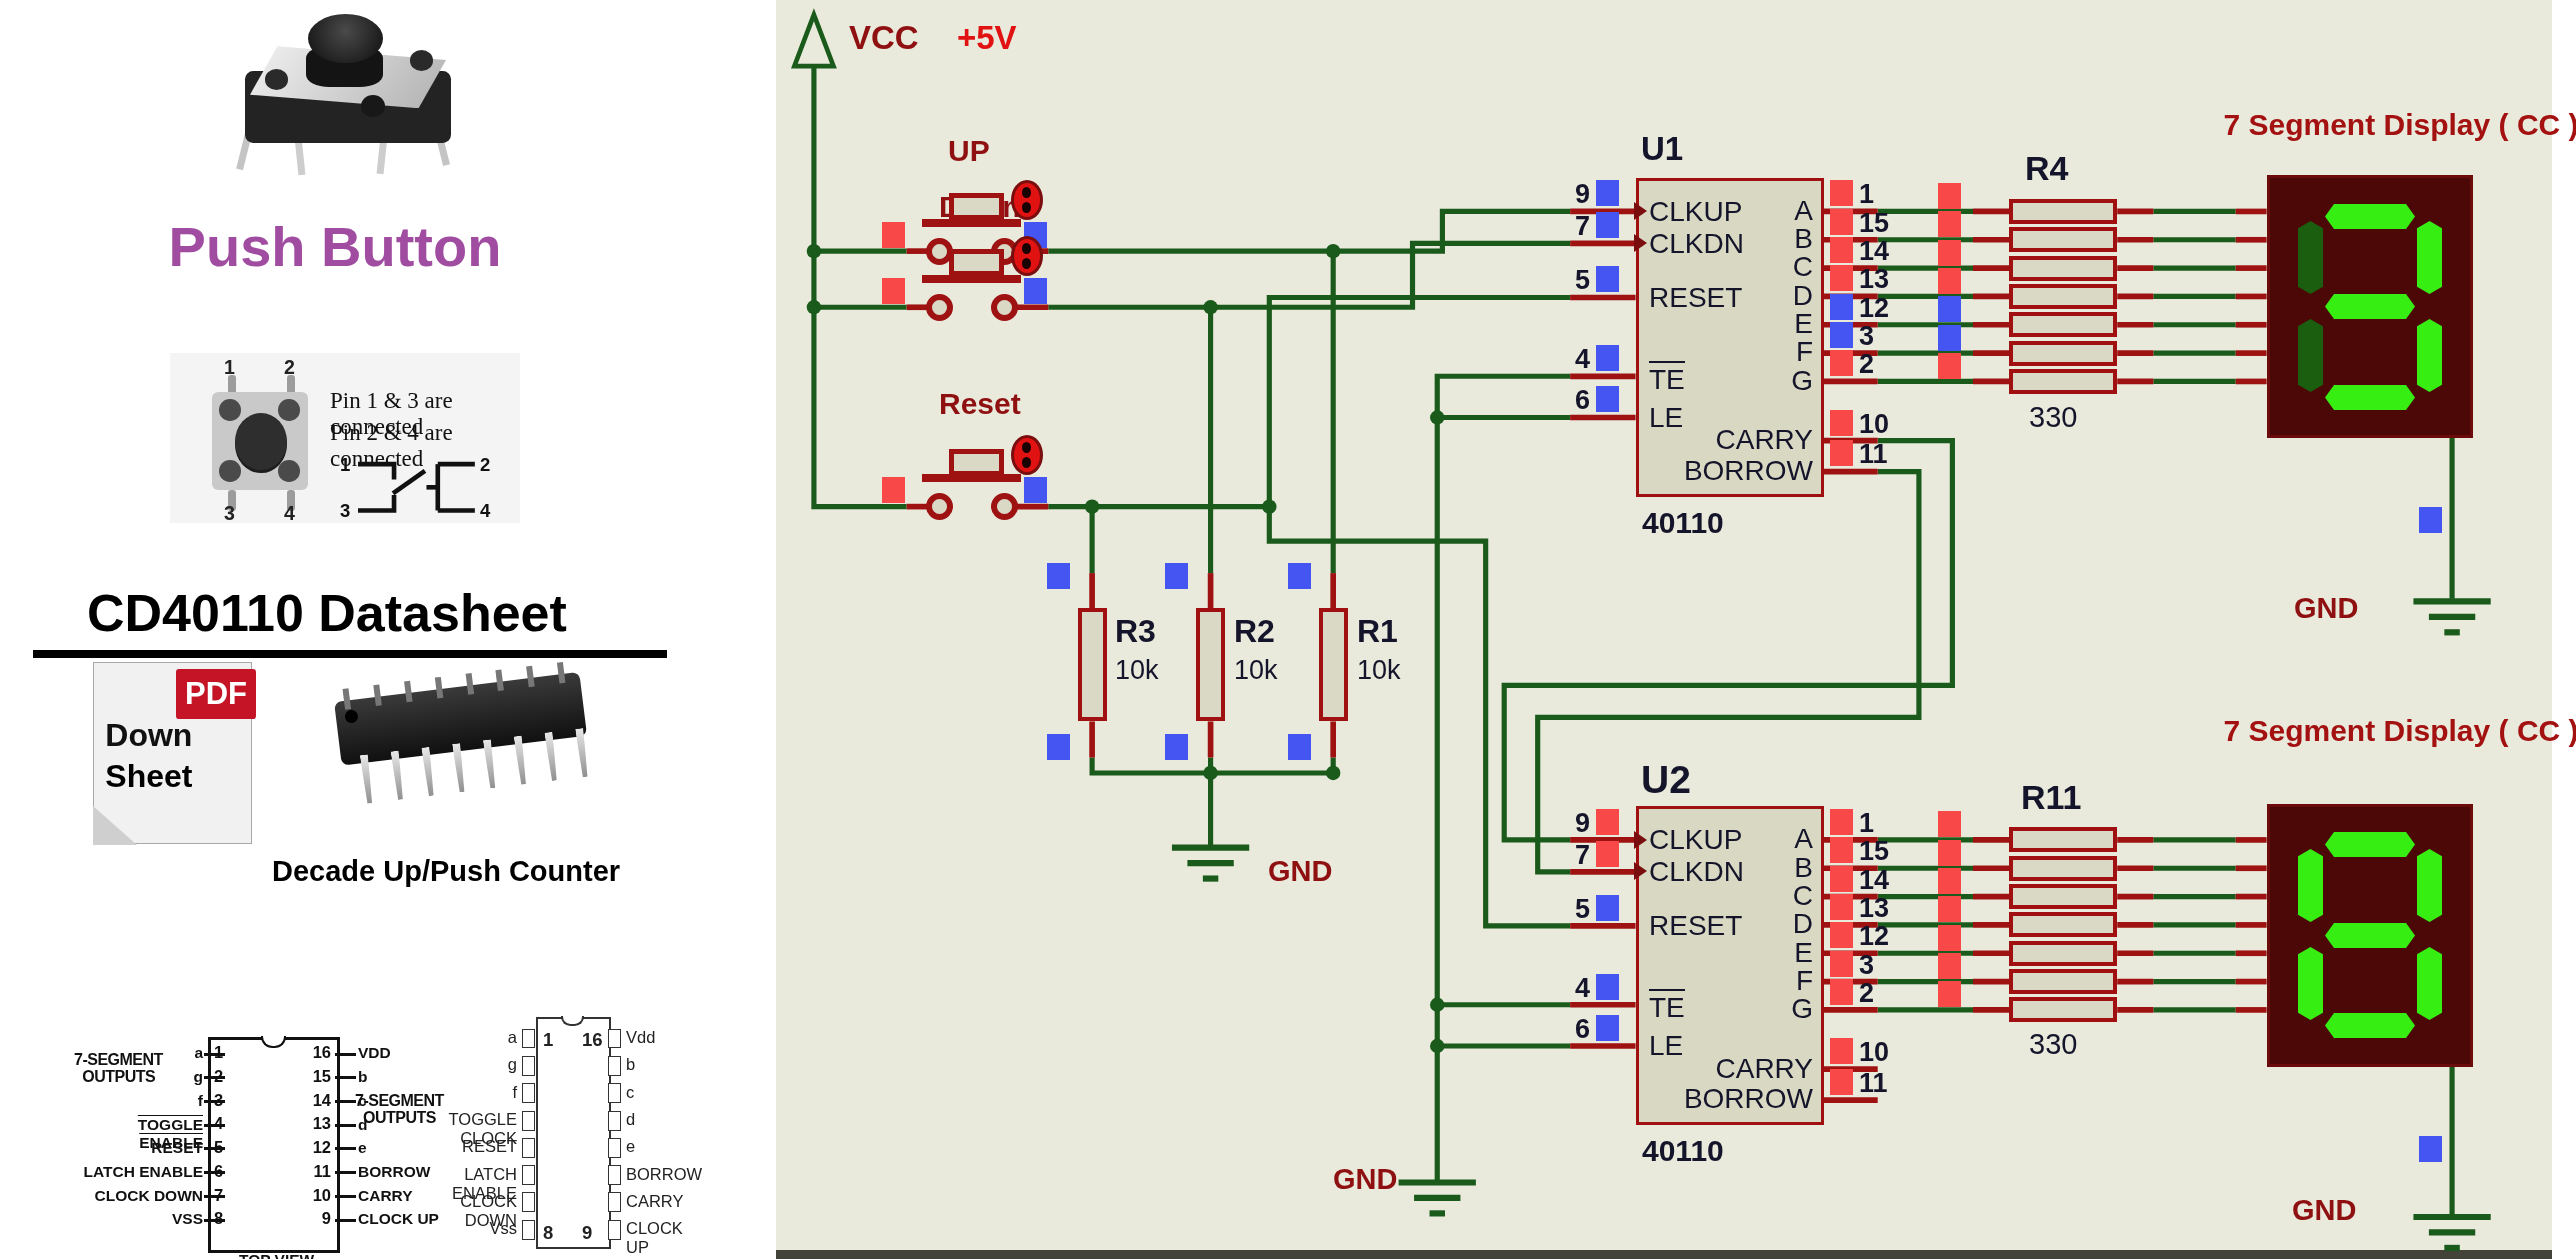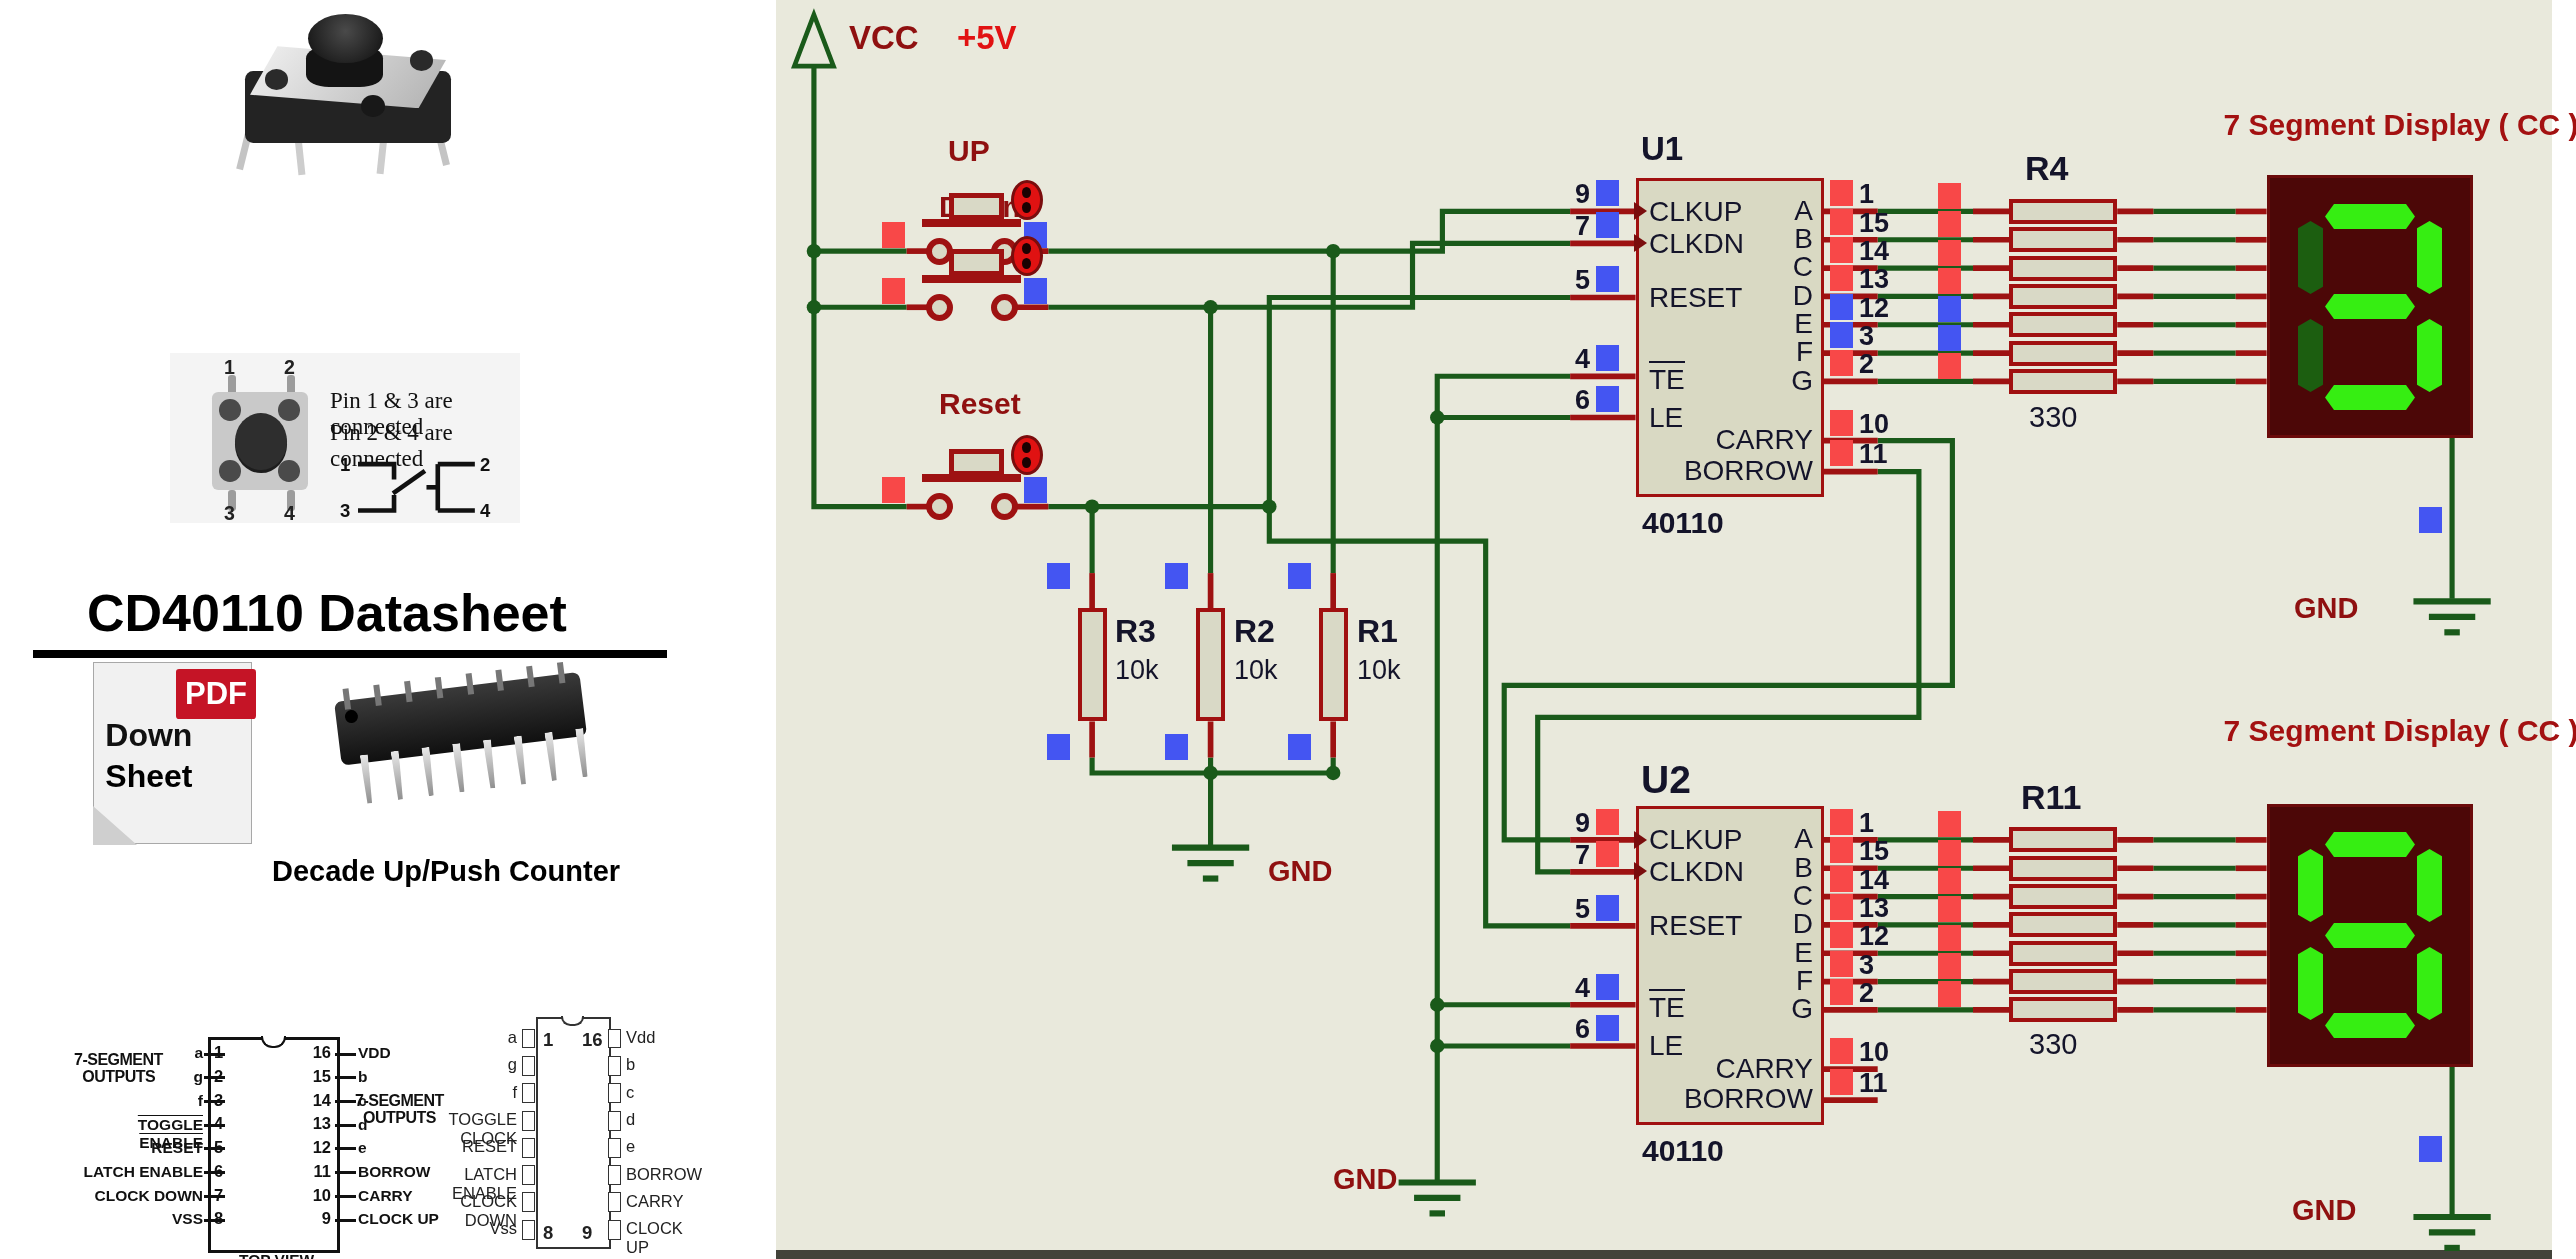--- a/index.html
+++ b/index.html
@@ -236,20 +236,21 @@
     <div class="abs" style="left:173px;top:117px;width:6.7px;height:47px;background:#cdcdcd;transform:rotate(6deg);"></div>
     <div class="abs" style="left:231px;top:106px;width:6.7px;height:50px;background:#c4c4c4;transform:rotate(-14deg);"></div>
     <div class="abs" style="left:39px;top:61px;width:206px;height:72px;background:#232323;border-radius:8.2px;"></div>
     <div class="abs" style="left:44px;top:36px;width:196px;height:62px;background:linear-gradient(130deg,#f2f2f2,#b0b0b0);clip-path:polygon(14% 0,100% 22%,86% 100%,0 78%);"></div>
     <div class="abs" style="left:59px;top:59px;width:23px;height:20.6px;background:#2a2a2a;border-radius:50%;"></div>
     <div class="abs" style="left:204px;top:40px;width:23px;height:20.6px;background:#2a2a2a;border-radius:50%;"></div>
     <div class="abs" style="left:155px;top:85px;width:24px;height:21.6px;background:#181818;border-radius:50%;"></div>
     <div class="abs" style="left:100px;top:36px;width:77px;height:41px;background:#141414;border-radius:30%;"></div>
     <div class="abs" style="left:102px;top:4.1px;width:75px;height:49px;background:radial-gradient(circle at 50% 35%,#4a4a4a,#0d0d0d);border-radius:50%;"></div>
   </div>
+  <div class="abs b ctr" style="left:129px;top:214px;width:412px;font-size:56px;color:#a04ca0;">Push Button</div>
 
   <div class="abs" style="left:170px;top:353px;width:350px;height:170px;background:#f4f4f4;">
     <div class="abs b" style="left:54px;top:3.1px;font-size:19.6px;color:#222;">1</div>
     <div class="abs b" style="left:114px;top:3.1px;font-size:19.6px;color:#222;">2</div>
     <div class="abs" style="left:58px;top:21.6px;width:7.7px;height:20.6px;background:#9c9c9c;border-radius:3.1px;"></div>
     <div class="abs" style="left:117px;top:21.6px;width:7.7px;height:20.6px;background:#9c9c9c;border-radius:3.1px;"></div>
     <div class="abs" style="left:42px;top:39px;width:96px;height:98px;background:#c9c9c9;border-radius:6.2px;">
       <div class="abs" style="position:absolute;left:7.2px;top:7.2px;width:21.6px;height:21.6px;background:#4a4a4a;border-radius:50%;"></div>
       <div class="abs" style="position:absolute;left:66px;top:7.2px;width:21.6px;height:21.6px;background:#4a4a4a;border-radius:50%;"></div>
       <div class="abs" style="position:absolute;left:7.2px;top:68px;width:21.6px;height:21.6px;background:#4a4a4a;border-radius:50%;"></div>

